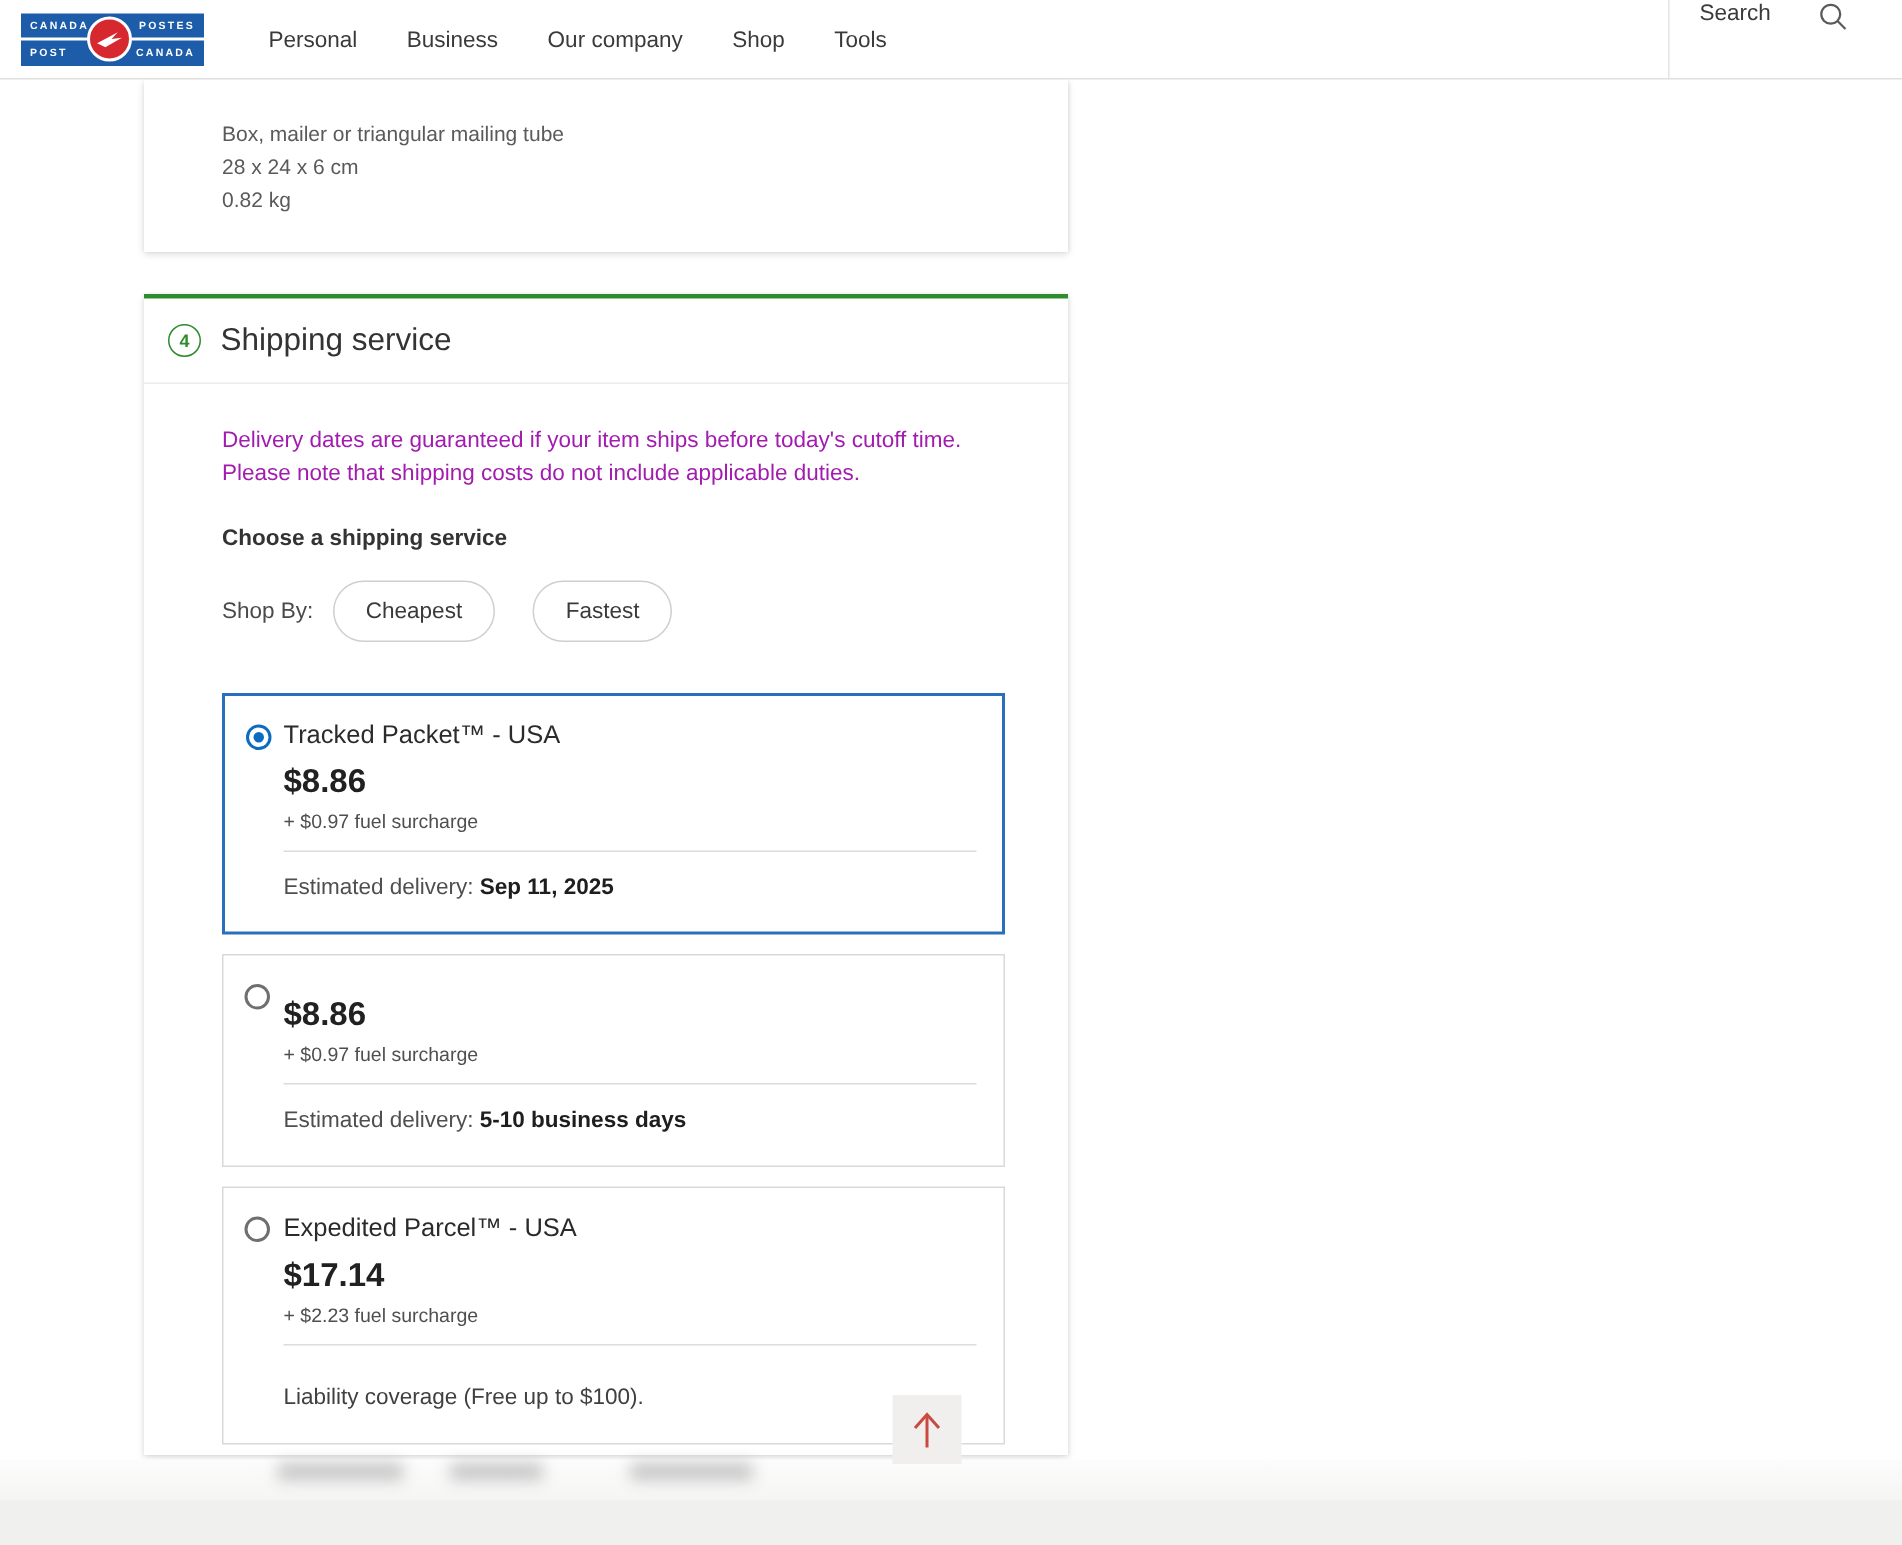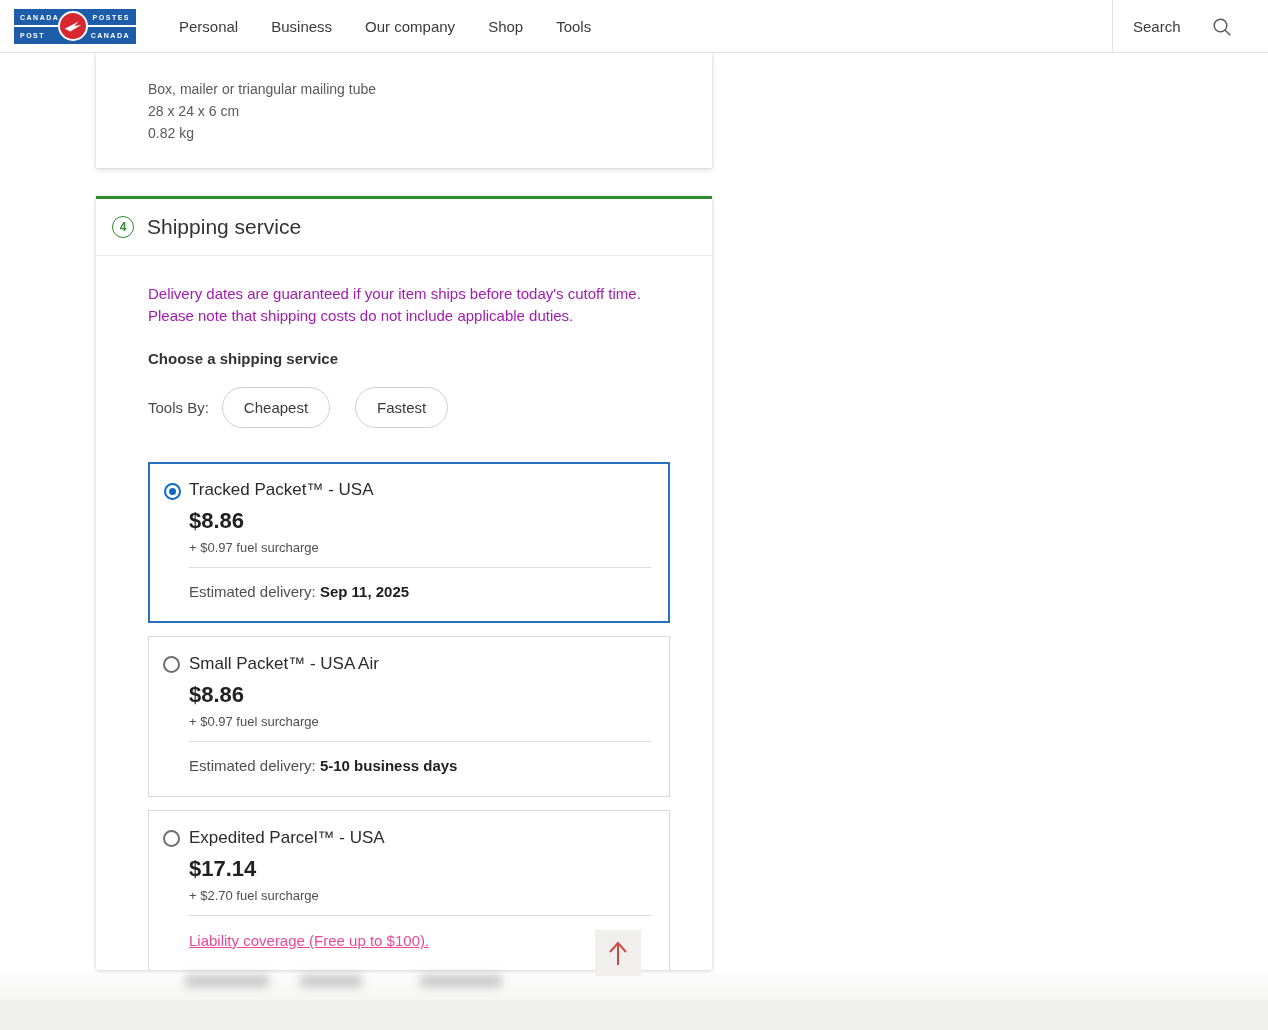--- a/index.html
+++ b/index.html
@@ -22,21 +22,21 @@
   .logo .row.top { top:5px; }
   .logo .row.bottom { top:23px; }
   .logo .row span:first-child { margin-left:6px; }
   .logo .row span:last-child { margin-right:6px; }
   .logo .emblem { position:absolute; left:44px; top:2px; width:30px; height:30px;
     background:#d7282f; border:2px solid #fff; border-radius:50%; z-index:2;
     display:flex; align-items:center; justify-content:center; }
   .nav { position:absolute; left:179px; top:0; height:53px; display:flex; align-items:center; gap:33px; }
   .nav-item { font-size:15px; color:#3a3a3a; cursor:pointer; white-space:nowrap; }
   .header-divider { position:absolute; left:1112px; top:0; width:1px; height:53px; background:#e4e4e4; }
-  .search-area { position:absolute; left:1133px; top:0; height:53px; display:flex; align-items:center; gap:30px; }
+  .search-area { position:absolute; left:1133px; top:0; height:53px; display:flex; align-items:flex-start; gap:30px; }
   .search-label { font-size:15px; color:#3a3a3a; cursor:pointer; }
   .search-icon { cursor:pointer; display:flex; }
 
   
   .content { position:absolute; left:96px; top:53px; width:616px; }
 
   .package-card {
     background:#fff; height:115px; padding:25px 42px 0 52px;
     box-shadow:0 2px 5px rgba(0,0,0,.14), 1px 0 2px rgba(0,0,0,.05), -1px 0 2px rgba(0,0,0,.05);
     position:relative; z-index:2;
@@ -80,21 +80,21 @@
   .option-card.selected .radio::after {
     content:""; position:absolute; left:3px; top:3px; width:7px; height:7px;
     border-radius:50%; background:#0d6cc1;
   }
   .svc-name { font-size:17px; color:#2b2b2b; line-height:19px; cursor:pointer; }
   .svc-price { margin-top:9px; font-size:22px; font-weight:bold; color:#212121; }
   .svc-surcharge { margin-top:6px; font-size:13px; color:#4f4f4f; }
   .svc-divider { margin-top:12px; border-top:1px solid #dcdcdc; }
   .svc-delivery { margin-top:15px; font-size:15px; color:#4f4f4f; }
   .svc-delivery .val { font-weight:bold; color:#1e1e1e; }
-  .svc-liability { margin-top:16px; font-size:15px; color:#ec4899;text-decoration:underline; }
+  .svc-liability { margin-top:26px; font-size:15px; color:#404040; }
 
   
   .back-to-top {
     position:absolute; left:595px; top:930px; width:46px; height:46px;
     background:#f0efee; border:none; cursor:pointer; z-index:30;
     display:flex; align-items:center; justify-content:center;
   }
 
   
   .bottom-fade { position:absolute; left:0; top:973px; width:1268px; height:27px;
@@ -162,56 +162,55 @@
       <div class="step-circle">4</div>
       <div class="section-title">Shipping service</div>
     </div>
 
     <div class="section-body">
       <p class="description">Delivery dates are guaranteed if your item ships before today's cutoff time. Please note that shipping costs do not include applicable duties.</p>
 
       <div class="choose-label">Choose a shipping service</div>
 
       <div class="sort-row">
-        <span class="sort-label">Tools By:</span>
+        <span class="sort-label">Shop By:</span>
         <button class="pill">Cheapest</button>
         <button class="pill">Fastest</button>
       </div>
 
       <div class="options">
 
         <div class="option-card selected">
           <span class="radio"></span>
           <div class="svc-name">Tracked Packet™ - USA</div>
           <div class="svc-price">$8.86</div>
           <div class="svc-surcharge">+ $0.97 fuel surcharge</div>
           <div class="svc-divider"></div>
           <div class="svc-delivery">
             <span>Estimated delivery:</span>
             <span class="val">Sep 11, 2025</span>
           </div>
         </div>
 
         <div class="option-card">
           <span class="radio"></span>
-          <div class="svc-name">Small Packet™ - USA Air</div>
           <div class="svc-price">$8.86</div>
           <div class="svc-surcharge">+ $0.97 fuel surcharge</div>
           <div class="svc-divider"></div>
           <div class="svc-delivery">
             <span>Estimated delivery:</span>
             <span class="val">5-10 business days</span>
           </div>
         </div>
 
         <div class="option-card">
           <span class="radio"></span>
           <div class="svc-name">Expedited Parcel™ - USA</div>
           <div class="svc-price">$17.14</div>
-          <div class="svc-surcharge">+ $2.70 fuel surcharge</div>
+          <div class="svc-surcharge">+ $2.23 fuel surcharge</div>
           <div class="svc-divider"></div>
           <div class="svc-liability">Liability coverage (Free up to $100).</div>
         </div>
 
       </div>
     </div>
   </div>
 </div>
 
 <button class="back-to-top">

